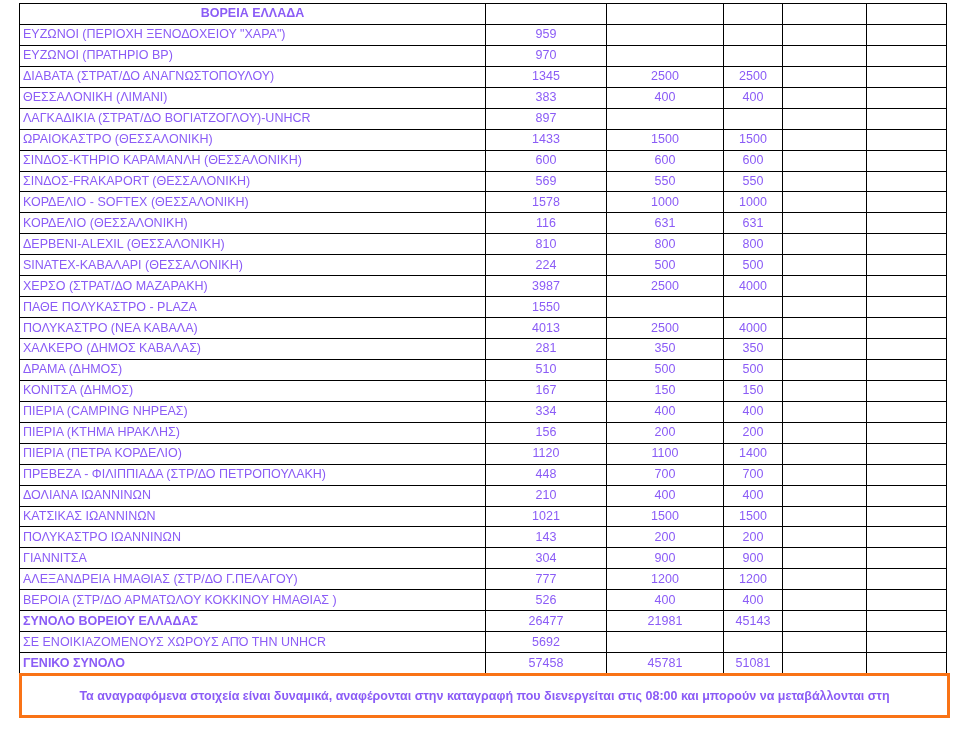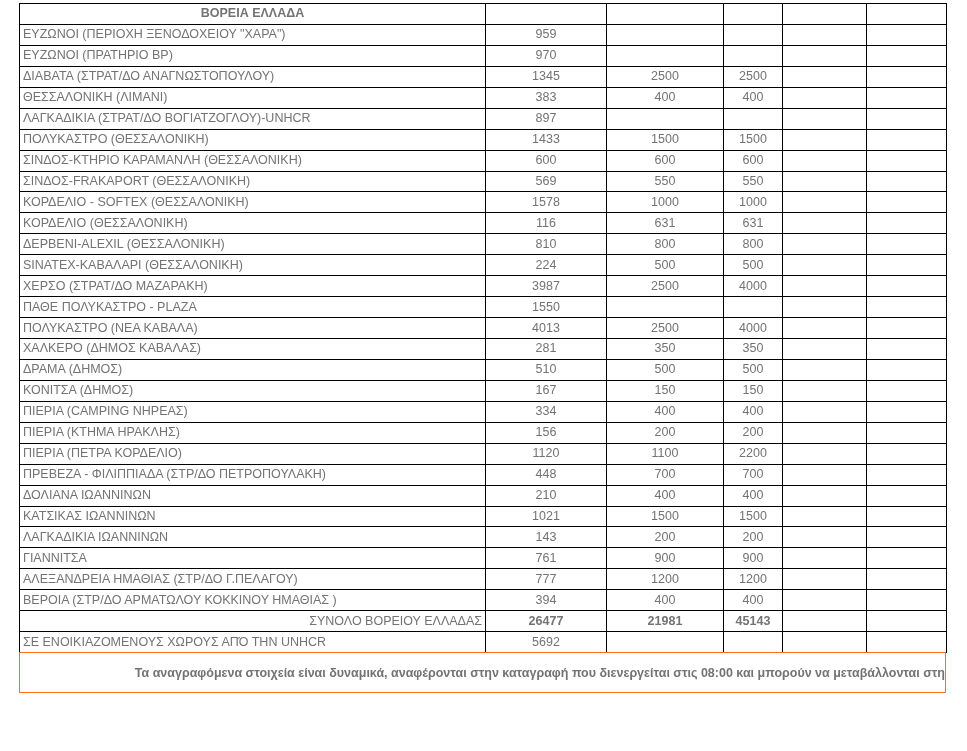--- a/index.html
+++ b/index.html
@@ -6,21 +6,21 @@
     margin: 0;
     padding: 0;
     background: #ffffff;
   }
   .page {
     position: relative;
     width: 967px;
     height: 751px;
     background: #ffffff;
     font-family: "Liberation Sans", sans-serif;
-    color: #737373;
+    color: #8b5cf6;
     overflow: hidden;
   }
   .doc {
     position: absolute;
     left: 19px;
     top: 3px;
     width: 927px;
   }
   table.sites {
     border-collapse: collapse;
@@ -37,35 +37,34 @@
     overflow: hidden;
     vertical-align: middle;
   }
   td.name { text-align: left; }
   td.num  { text-align: center; }
   tr.section-row td.name {
     text-align: center;
     font-weight: bold;
   }
   tr.total-row td.name {
-    text-align: right;
+    font-weight: bold;
+  }
+  tr.total-row td.num {
     font-weight: normal;
-  }
-  tr.total-row td.num {
-    font-weight: bold;
   }
   .footnote {
     margin-top: -1px;
     width: 925px;
     height: 39px;
-    border: 1px solid #f97316;
+    border: 3px solid #f97316;
     display: flex;
     flex-direction: column;
     justify-content: center;
-    text-align: right;
+    text-align: center;
     font-size: 12.5px;
     font-weight: bold;
     line-height: 18px;
   }
 </style>
 </head>
 <body>
 
 <div class="page">
   <div class="doc">
@@ -122,21 +121,21 @@
   </tr>
           <tr class="site-row">
     <td class="name">ΛΑΓΚΑΔΙΚΙΑ (ΣΤΡΑΤ/ΔΟ ΒΟΓΙΑΤΖΟΓΛΟΥ)-UNHCR</td>
     <td class="num">897</td>
     <td class="num"></td>
     <td class="num"></td>
     <td class="num"></td>
     <td class="num"></td>
   </tr>
           <tr class="site-row">
-    <td class="name">ΠΟΛΥΚΑΣΤΡΟ (ΘΕΣΣΑΛΟΝΙΚΗ)</td>
+    <td class="name">ΩΡΑΙΟΚΑΣΤΡΟ (ΘΕΣΣΑΛΟΝΙΚΗ)</td>
     <td class="num">1433</td>
     <td class="num">1500</td>
     <td class="num">1500</td>
     <td class="num"></td>
     <td class="num"></td>
   </tr>
           <tr class="site-row">
     <td class="name">ΣΙΝΔΟΣ-ΚΤΗΡΙΟ ΚΑΡΑΜΑΝΛΗ (ΘΕΣΣΑΛΟΝΙΚΗ)</td>
     <td class="num">600</td>
     <td class="num">600</td>
@@ -245,21 +244,21 @@
     <td class="num">156</td>
     <td class="num">200</td>
     <td class="num">200</td>
     <td class="num"></td>
     <td class="num"></td>
   </tr>
           <tr class="site-row">
     <td class="name">ΠΙΕΡΙΑ (ΠΕΤΡΑ ΚΟΡΔΕΛΙΟ)</td>
     <td class="num">1120</td>
     <td class="num">1100</td>
-    <td class="num">2200</td>
+    <td class="num">1400</td>
     <td class="num"></td>
     <td class="num"></td>
   </tr>
           <tr class="site-row">
     <td class="name">ΠΡΕΒΕΖΑ - ΦΙΛΙΠΠΙΑΔΑ (ΣΤΡ/ΔΟ ΠΕΤΡΟΠΟΥΛΑΚΗ)</td>
     <td class="num">448</td>
     <td class="num">700</td>
     <td class="num">700</td>
     <td class="num"></td>
     <td class="num"></td>
@@ -274,46 +273,46 @@
   </tr>
           <tr class="site-row">
     <td class="name">ΚΑΤΣΙΚΑΣ ΙΩΑΝΝΙΝΩΝ</td>
     <td class="num">1021</td>
     <td class="num">1500</td>
     <td class="num">1500</td>
     <td class="num"></td>
     <td class="num"></td>
   </tr>
           <tr class="site-row">
-    <td class="name">ΛΑΓΚΑΔΙΚΙΑ ΙΩΑΝΝΙΝΩΝ</td>
+    <td class="name">ΠΟΛΥΚΑΣΤΡΟ ΙΩΑΝΝΙΝΩΝ</td>
     <td class="num">143</td>
     <td class="num">200</td>
     <td class="num">200</td>
     <td class="num"></td>
     <td class="num"></td>
   </tr>
           <tr class="site-row">
     <td class="name">ΓΙΑΝΝΙΤΣΑ</td>
-    <td class="num">761</td>
+    <td class="num">304</td>
     <td class="num">900</td>
     <td class="num">900</td>
     <td class="num"></td>
     <td class="num"></td>
   </tr>
           <tr class="site-row">
     <td class="name">ΑΛΕΞΑΝΔΡΕΙΑ ΗΜΑΘΙΑΣ (ΣΤΡ/ΔΟ Γ.ΠΕΛΑΓΟΥ)</td>
     <td class="num">777</td>
     <td class="num">1200</td>
     <td class="num">1200</td>
     <td class="num"></td>
     <td class="num"></td>
   </tr>
           <tr class="site-row">
     <td class="name">ΒΕΡΟΙΑ (ΣΤΡ/ΔΟ ΑΡΜΑΤΩΛΟΥ ΚΟΚΚΙΝΟΥ ΗΜΑΘΙΑΣ )</td>
-    <td class="num">394</td>
+    <td class="num">526</td>
     <td class="num">400</td>
     <td class="num">400</td>
     <td class="num"></td>
     <td class="num"></td>
   </tr>
           <tr class="total-row">
     <td class="name">ΣΥΝΟΛΟ ΒΟΡΕΙΟΥ ΕΛΛΑΔΑΣ</td>
     <td class="num">26477</td>
     <td class="num">21981</td>
     <td class="num">45143</td>
@@ -321,20 +320,28 @@
     <td class="num"></td>
   </tr>
           <tr class="site-row">
     <td class="name">ΣΕ ΕΝΟΙΚΙΑΖΟΜΕΝΟΥΣ ΧΩΡΟΥΣ ΑΠΌ ΤΗΝ UNHCR</td>
     <td class="num">5692</td>
     <td class="num"></td>
     <td class="num"></td>
     <td class="num"></td>
     <td class="num"></td>
   </tr>
+          <tr class="total-row">
+    <td class="name">ΓΕΝΙΚΟ ΣΥΝΟΛΟ</td>
+    <td class="num">57458</td>
+    <td class="num">45781</td>
+    <td class="num">51081</td>
+    <td class="num"></td>
+    <td class="num"></td>
+  </tr>
         </tbody>
     </table>
 
     <div class="footnote">
       <div>Τα αναγραφόμενα στοιχεία είναι δυναμικά, αναφέρονται στην καταγραφή που διενεργείται στις 08:00 και  μπορούν να μεταβάλλονται στη</div>
     </div>
 
   </div>
 </div>
 

